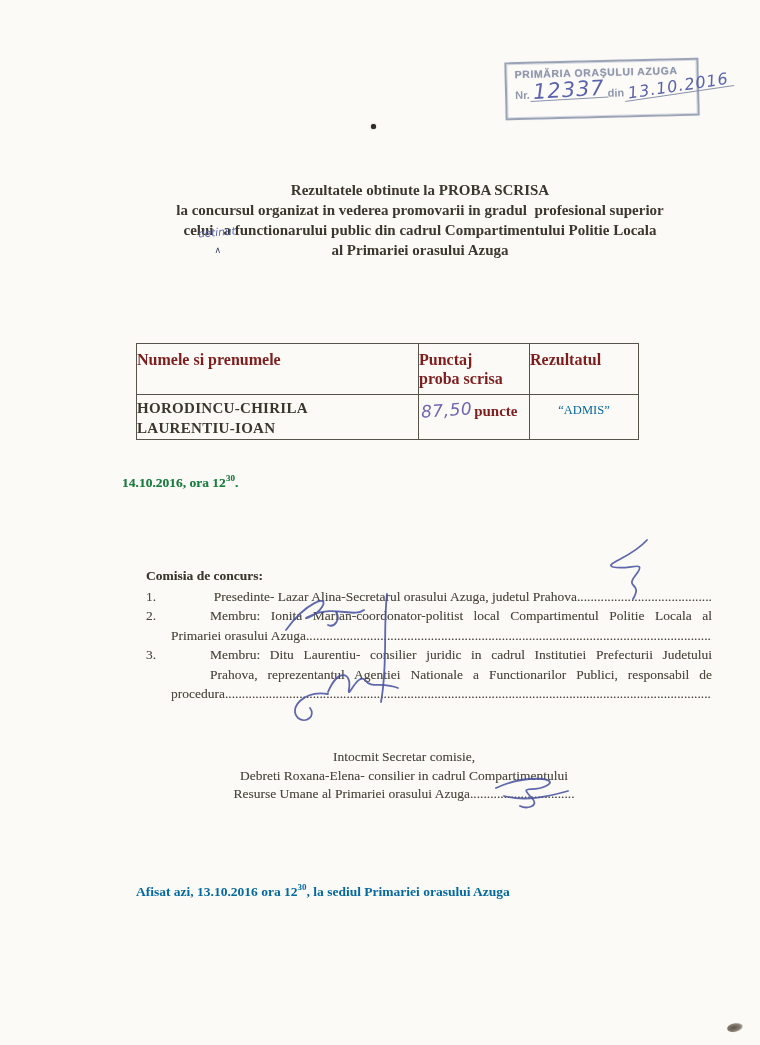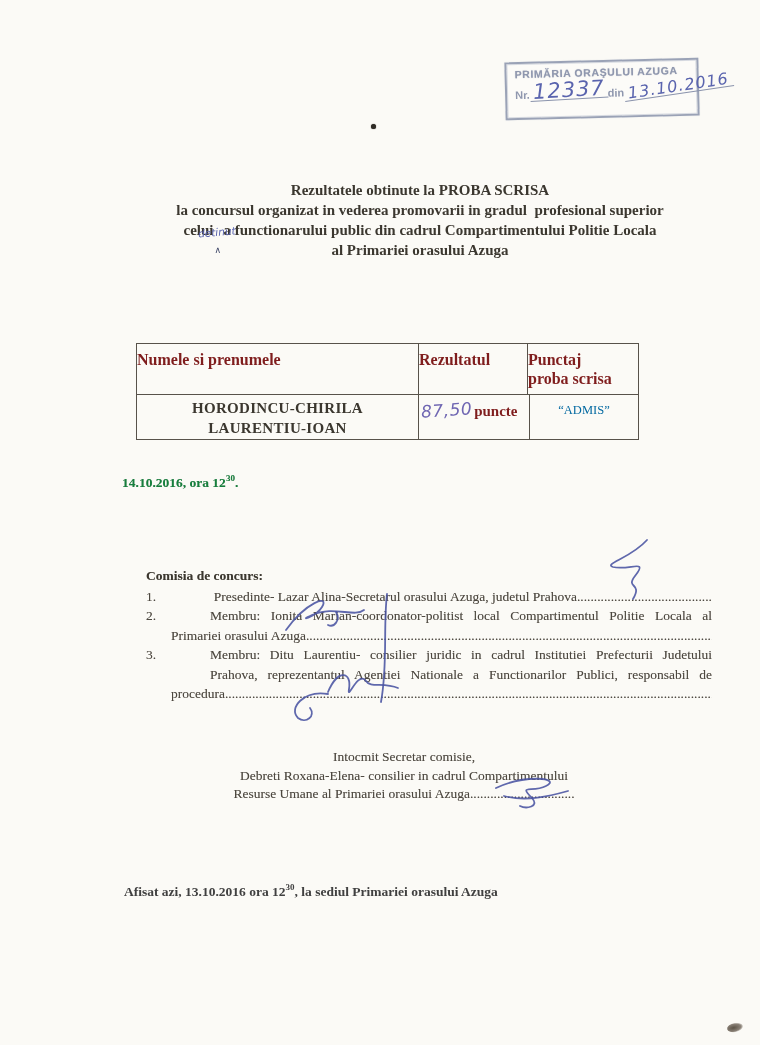--- a/index.html
+++ b/index.html
@@ -60,21 +60,21 @@
   
   .doc-table { left:136px; top:343px; width:503px; border:1.7px solid #57524a; box-sizing:border-box; }
   .tr { display:flex; }
   .tr.hdr { height:50px; border-bottom:1.7px solid #57524a; }
   .tr.data { height:44px; }
   .td { box-sizing:border-box; }
   .td.c1 { width:281px; }
   .td.c2 { width:111px; border-left:1.7px solid #57524a; }
   .td.c3 { flex:1; border-left:1.7px solid #57524a; }
   .hdr .td { text-align:left; font-weight:bold; font-size:16px; line-height:19px; padding-top:6px; color:#7f1d1d; }
-  .data .c1 { text-align:center; font-weight:bold; font-size:15px; line-height:20px; padding-top:3px; letter-spacing:.3px; color:#3b372f; }
+  .data .c1 { text-align:left; font-weight:bold; font-size:15px; line-height:20px; padding-top:3px; letter-spacing:.3px; color:#3b372f; }
   .data .c2 { padding:5px 1px 0 2px; white-space:nowrap; }
   .hand-score { font-size:17px; letter-spacing:.5px; color:#6f66b2;
     display:inline-block; transform:rotate(-4deg); }
   .score-unit { font-weight:bold; font-size:15px; color:#7f1d1d; margin-left:2px;text-align:right; }
   .data .c3 { text-align:center; font-size:12.5px; padding-top:8px; color:#0369a1; }
 
   
   .para { font-size:13.5px; line-height:19.5px; color:#4c473f;
     text-shadow:0 0 .4px rgba(70,64,55,.35); }
   .contestation { left:122px; top:473px; width:584px; }
@@ -86,21 +86,21 @@
   .commission .heading { font-weight:bold; font-size:13.5px; color:#3b372f; margin-bottom:1px; }
   .citem { display:flex; }
   .citem .num { width:25px; flex:none; }
   .citem .lines { flex:1; min-width:0; }
   .cline { white-space:nowrap; overflow:hidden;text-align:right; }
   .cline.stretch { text-align:justify; text-align-last:justify;margin-left:39px; }
 
   .secretary { left:175px; top:748px; width:458px; text-align:center; }
   .secretary .sline { height:18.5px; line-height:18.5px; white-space:nowrap; }
 
-  .footer-line { left:124px; top:884px; font-weight:bold; font-size:13.5px; color:#404040; white-space:nowrap;font-family:Liberation Serif, serif; }
+  .footer-line { left:136px; top:884px; font-weight:bold; font-size:13.5px; color:#0369a1; white-space:nowrap;font-family:Liberation Serif, serif; }
 
   .sup { font-size:9px; position:relative; top:-6px; font-weight:bold; }
 
   
   svg.sig { position:absolute; overflow:visible; }
   svg.sig path { fill:none; stroke:#4953a2; stroke-width:1.8; stroke-linecap:round; opacity:.88; }
 
   .corner-smudge { left:727px; top:1023px; width:16px; height:9px;
     background:radial-gradient(ellipse at 40% 50%, #5c5347 0%, #8a8177 55%, rgba(240,238,232,0) 80%);
     border-radius:50%; transform:rotate(-12deg); }
@@ -123,25 +123,25 @@
 <div class="abs title-block">
   <div class="tline">Rezultatele obtinute la PROBA SCRISA</div>
   <div class="tline">la concursul organizat in vederea promovarii in gradul  profesional superior</div>
   <div class="tline"><span>celui</span><span class="caret-wrap"><span class="caret-glyph">∧</span><span class="annotation hand">detinut</span></span><span>a functionarului public din cadrul Compartimentului Politie Locala</span></div>
   <div class="tline">al Primariei orasului Azuga</div>
 </div>
 
 <div class="abs doc-table">
   <div class="tr hdr">
     <div class="td c1">Numele si prenumele</div>
-    <div class="td c3">Rezultatul</div>
     <div class="td c2">
       <div>Punctaj</div>
       <div>proba scrisa</div>
     </div>
+    <div class="td c3">Rezultatul</div>
   </div>
   <div class="tr data">
     <div class="td c1">
       <div>HORODINCU-CHIRILA</div>
       <div>LAURENTIU-IOAN</div>
     </div>
     <div class="td c2">
       <span class="hand hand-score">87,50</span><span class="score-unit">puncte</span>
     </div>
     <div class="td c3">“ADMIS”</div>

